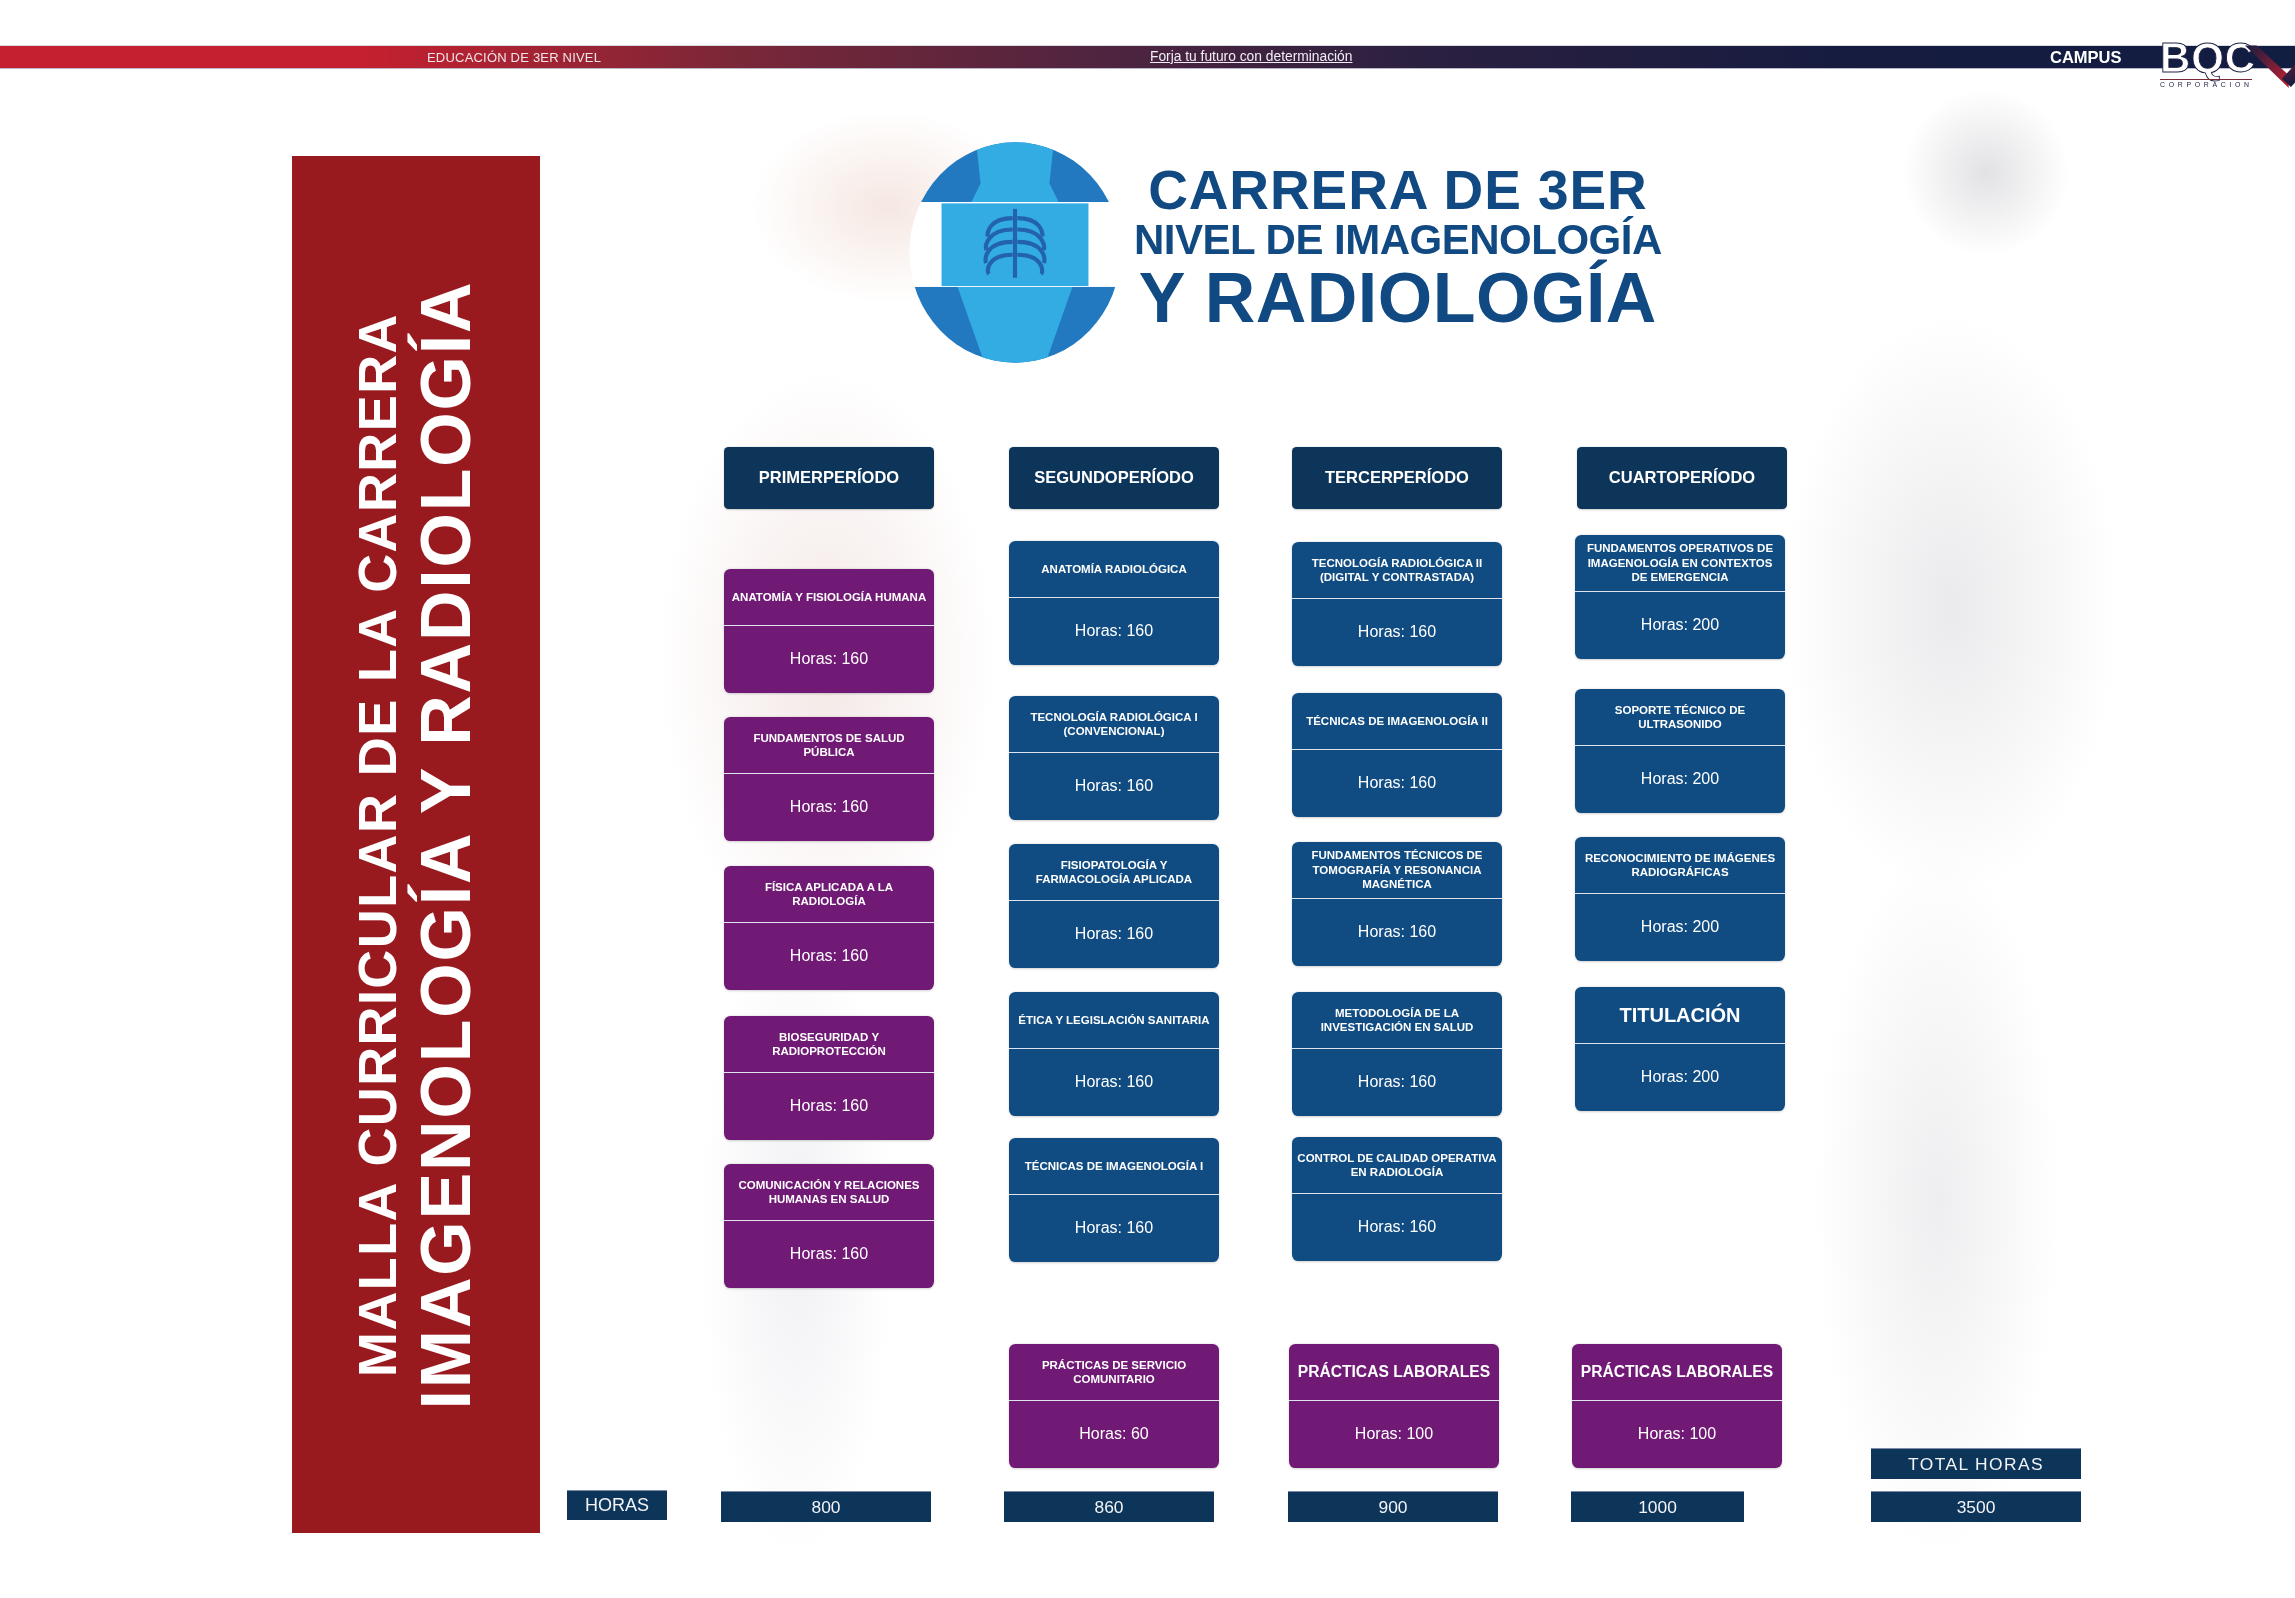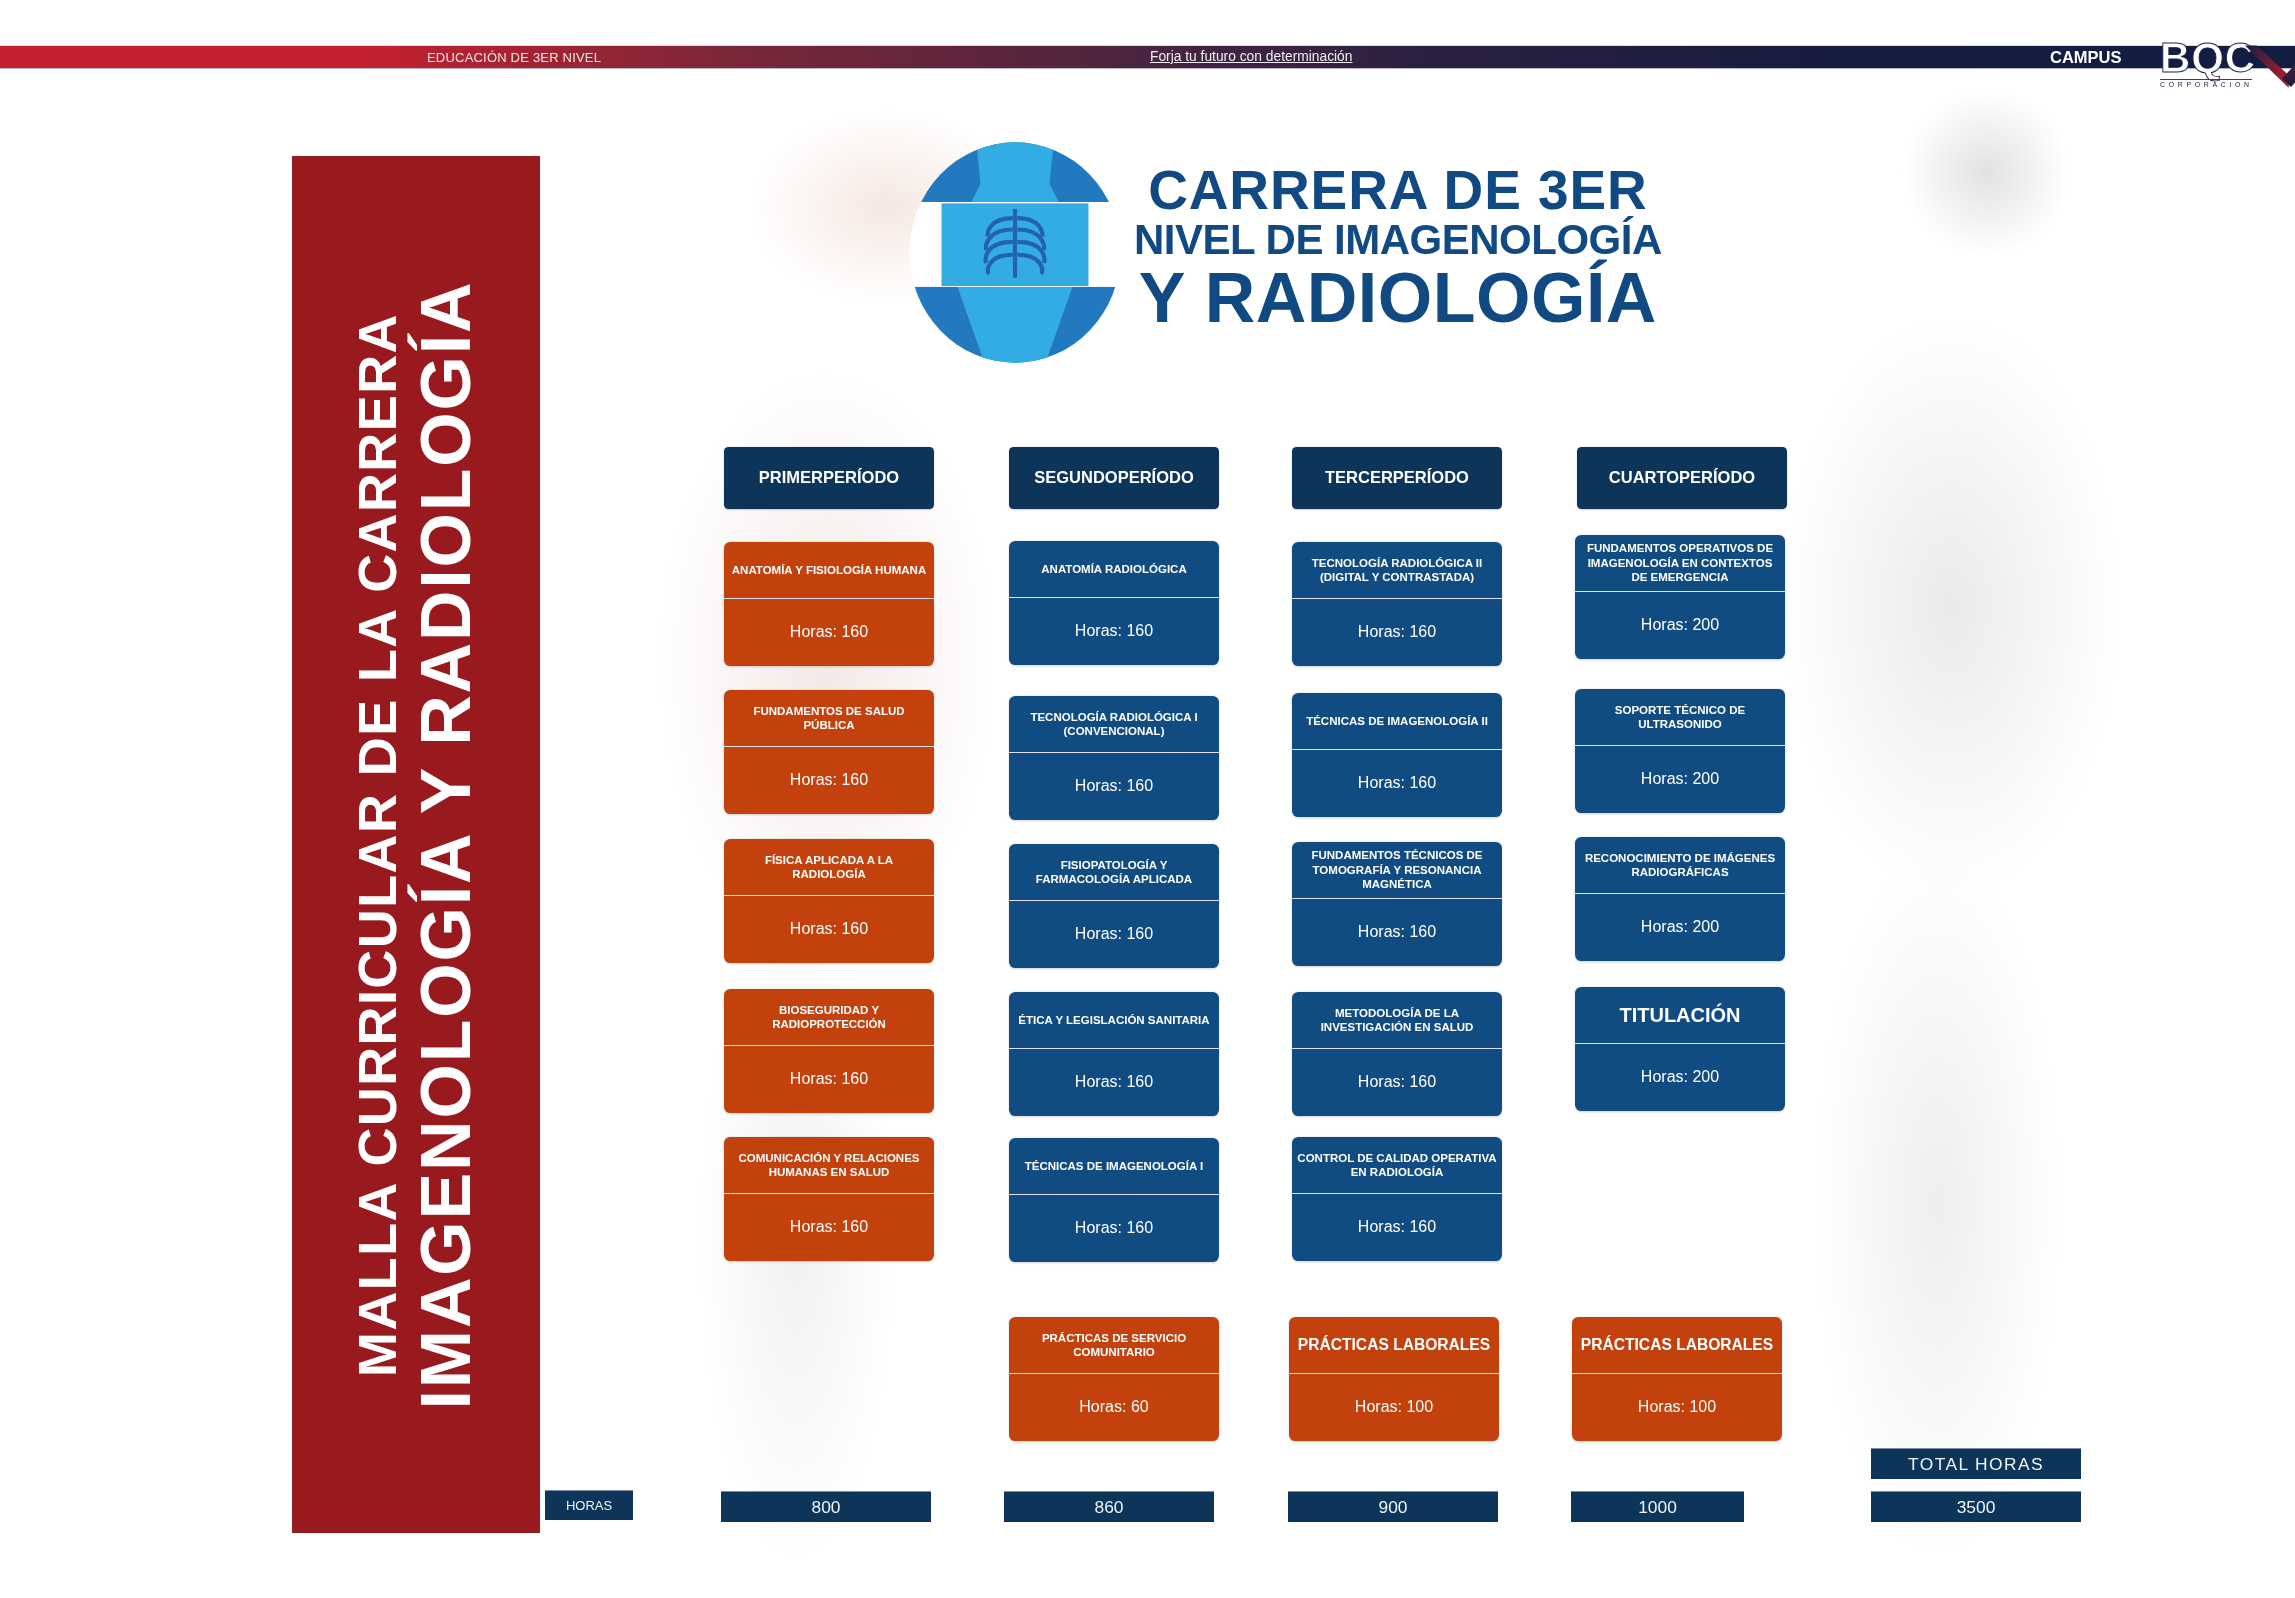--- a/index.html
+++ b/index.html
@@ -69,41 +69,41 @@
     display:flex; align-items:center; justify-content:center;
     font-weight:bold; font-size:16.5px; line-height:1.2; text-align:center;
     box-shadow:0 0.9px 1.8px rgba(0,0,0,0.2);
   }
 
   
   .card {
     position:absolute; width:210px; height:124px; border-radius:6.4px; color:#ffffff;
     box-shadow:0 0.9px 2.3px rgba(0,0,0,0.18); overflow:hidden;
   }
-  .card.red { background:#c2410c; }
+  .card.red { background:#701a75;margin-top:27px; }
   .card.blue { background:#104c82; }
   .card-title {
     height:56px; display:flex; align-items:center; justify-content:center; text-align:center;
     font-weight:bold; font-size:11.5px; line-height:1.25; padding:0 3.7px;
     border-bottom:1.8px solid #dfe3ee;
   }
   .card-title.big { font-size:20px; }
   .card-title.mid { font-size:15.6px; }
   .card-hours {
     height:66px; display:flex; align-items:center; justify-content:center;
     font-size:16px;
   }
 
   
   .hours-box {
     position:absolute; top:1491px; height:30px; background:#0d3459; color:#f2f4f8;
     display:flex; align-items:center; justify-content:center; font-size:17.4px;
     border-top:0.9px solid #7d8aa8;
   }
-  .hours-label { left:545px; width:88px; font-size:13px; top:1490px; height:29px; }
+  .hours-label { left:567px; width:100px; font-size:18px; top:1490px; height:29px; }
   .total-label { position:absolute; left:1871px; top:1448px; width:210px; height:30px;
     background:#0d3459; color:#f2f4f8; display:flex; align-items:center; justify-content:center;
     font-size:17.4px; letter-spacing:1.4px; border-top:0.9px solid #7d8aa8; }
 </style>
 </head>
 <body>
 
 <div class="bg-figure-left"></div>
 <div class="bg-figure-right"></div>
 

